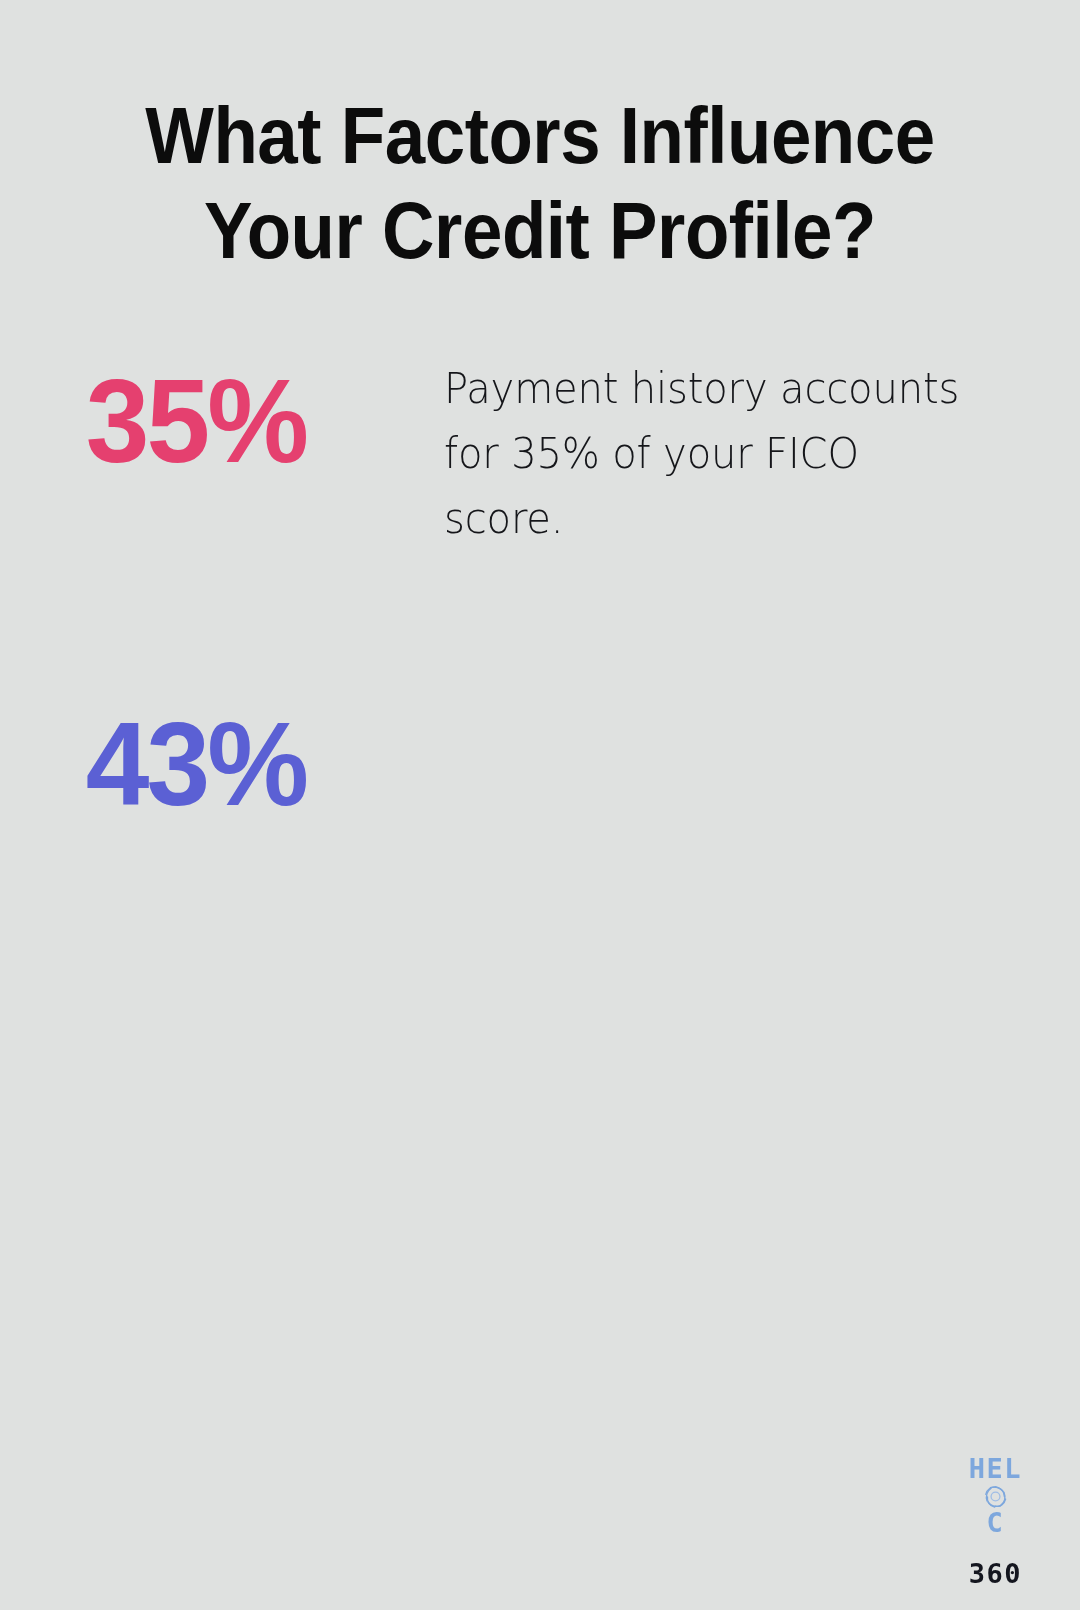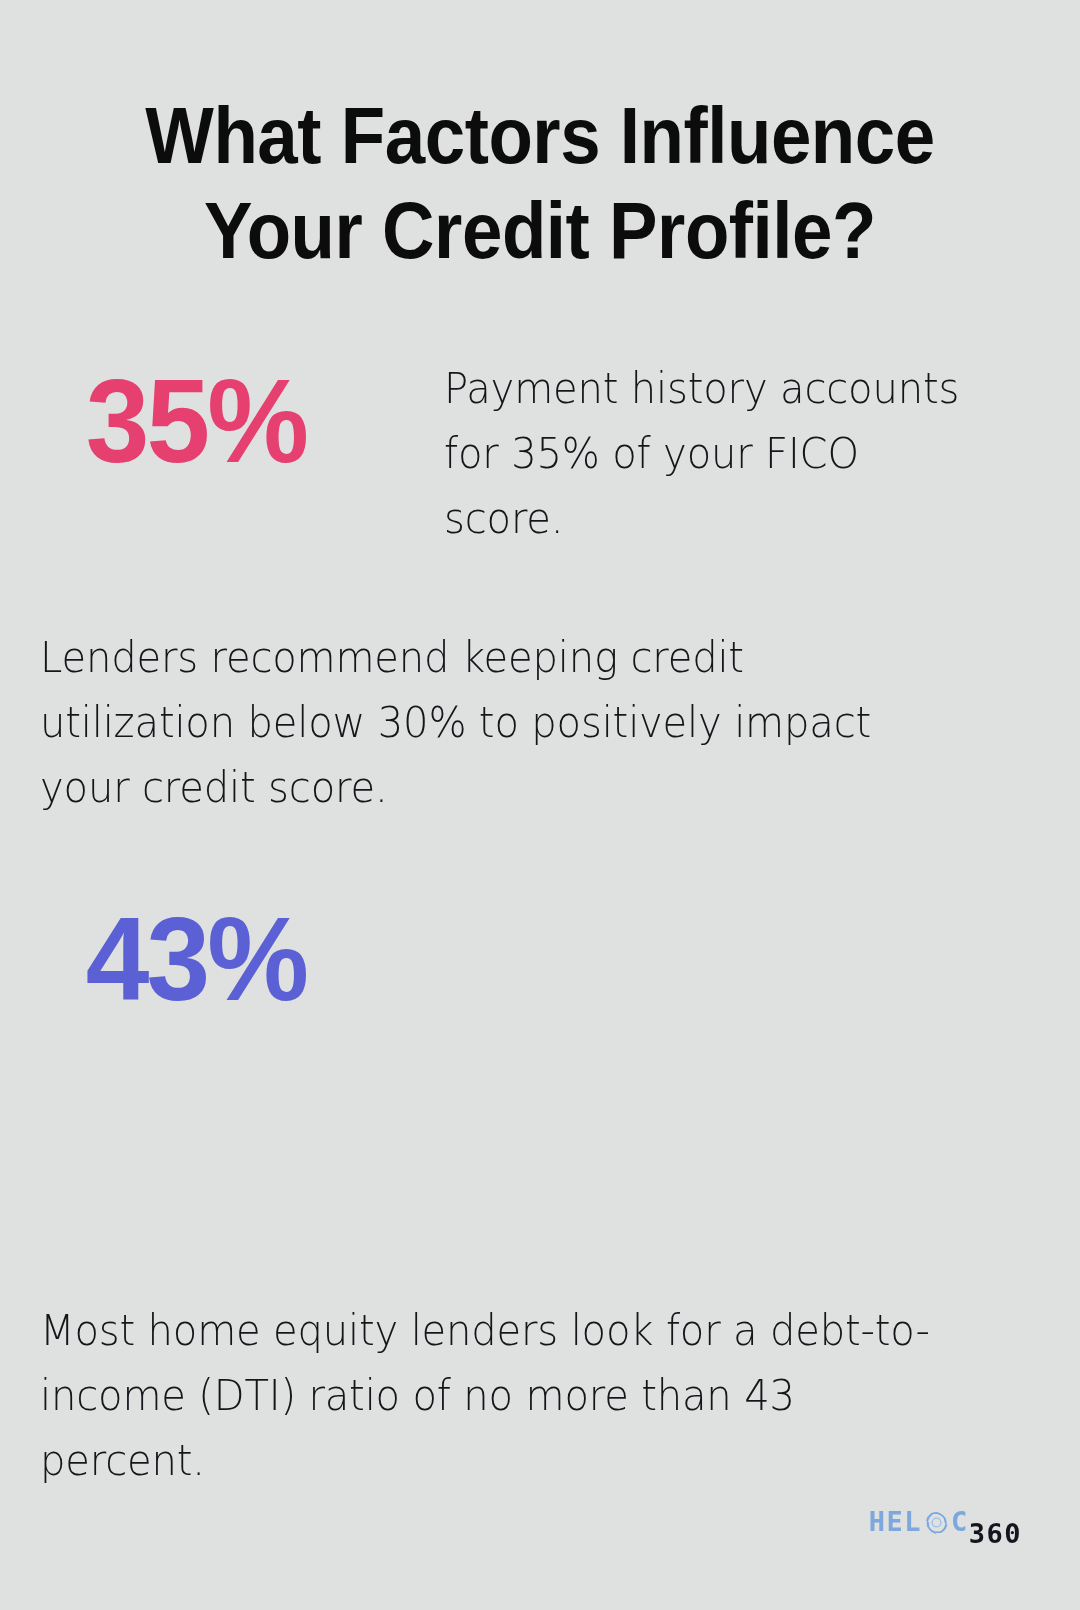--- a/index.html
+++ b/index.html
@@ -109,20 +109,21 @@
     height: 34px;
   }
   .logo-text {
     font-family: "DejaVu Sans Mono", monospace;
     font-weight: 700;
     font-size: 27px;
     line-height: 27px;
     letter-spacing: 1.5px;
     display: flex;
     align-items: center;
+    flex-direction: column;
   }
   .logo-part-blue {
     color: #7da7dd;
   }
   .logo-part-dark {
     color: #14161f;
     margin-top: 24px;
   }
   .logo-mark {
     display: inline-block;
@@ -148,31 +149,25 @@
     <div class="stat-row">
       <div class="stat-figure-cell">
         <span class="stat-figure" id="fig0" style="color: rgb(229, 64, 111);">35%</span>
       </div>
       <div class="stat-desc-cell">
         <span class="stat-desc">Payment history accounts for 35% of your FICO score.</span>
       </div>
     </div>
 
     <div class="stat-row">
-      <div class="stat-desc-cell">
-        <span class="stat-desc">Lenders recommend keeping credit utilization below 30% to positively impact your credit score.</span>
-      </div>
     </div>
 
     <div class="stat-row">
       <div class="stat-figure-cell">
         <span class="stat-figure" id="fig2" style="color: rgb(91, 96, 212);">43%</span>
-      </div>
-      <div class="stat-desc-cell">
-        <span class="stat-desc">Most home equity lenders look for a debt-to-income (DTI) ratio of no more than 43 percent.</span>
       </div>
     </div>
 
   </div>
 
   <div class="logo">
     <span class="logo-text">
       <span class="logo-part-blue" style="color: rgb(125, 167, 221);">HEL</span>
       <span class="logo-mark">
         <svg viewBox="0 0 64 64" width="27" height="27" aria-hidden="true">

